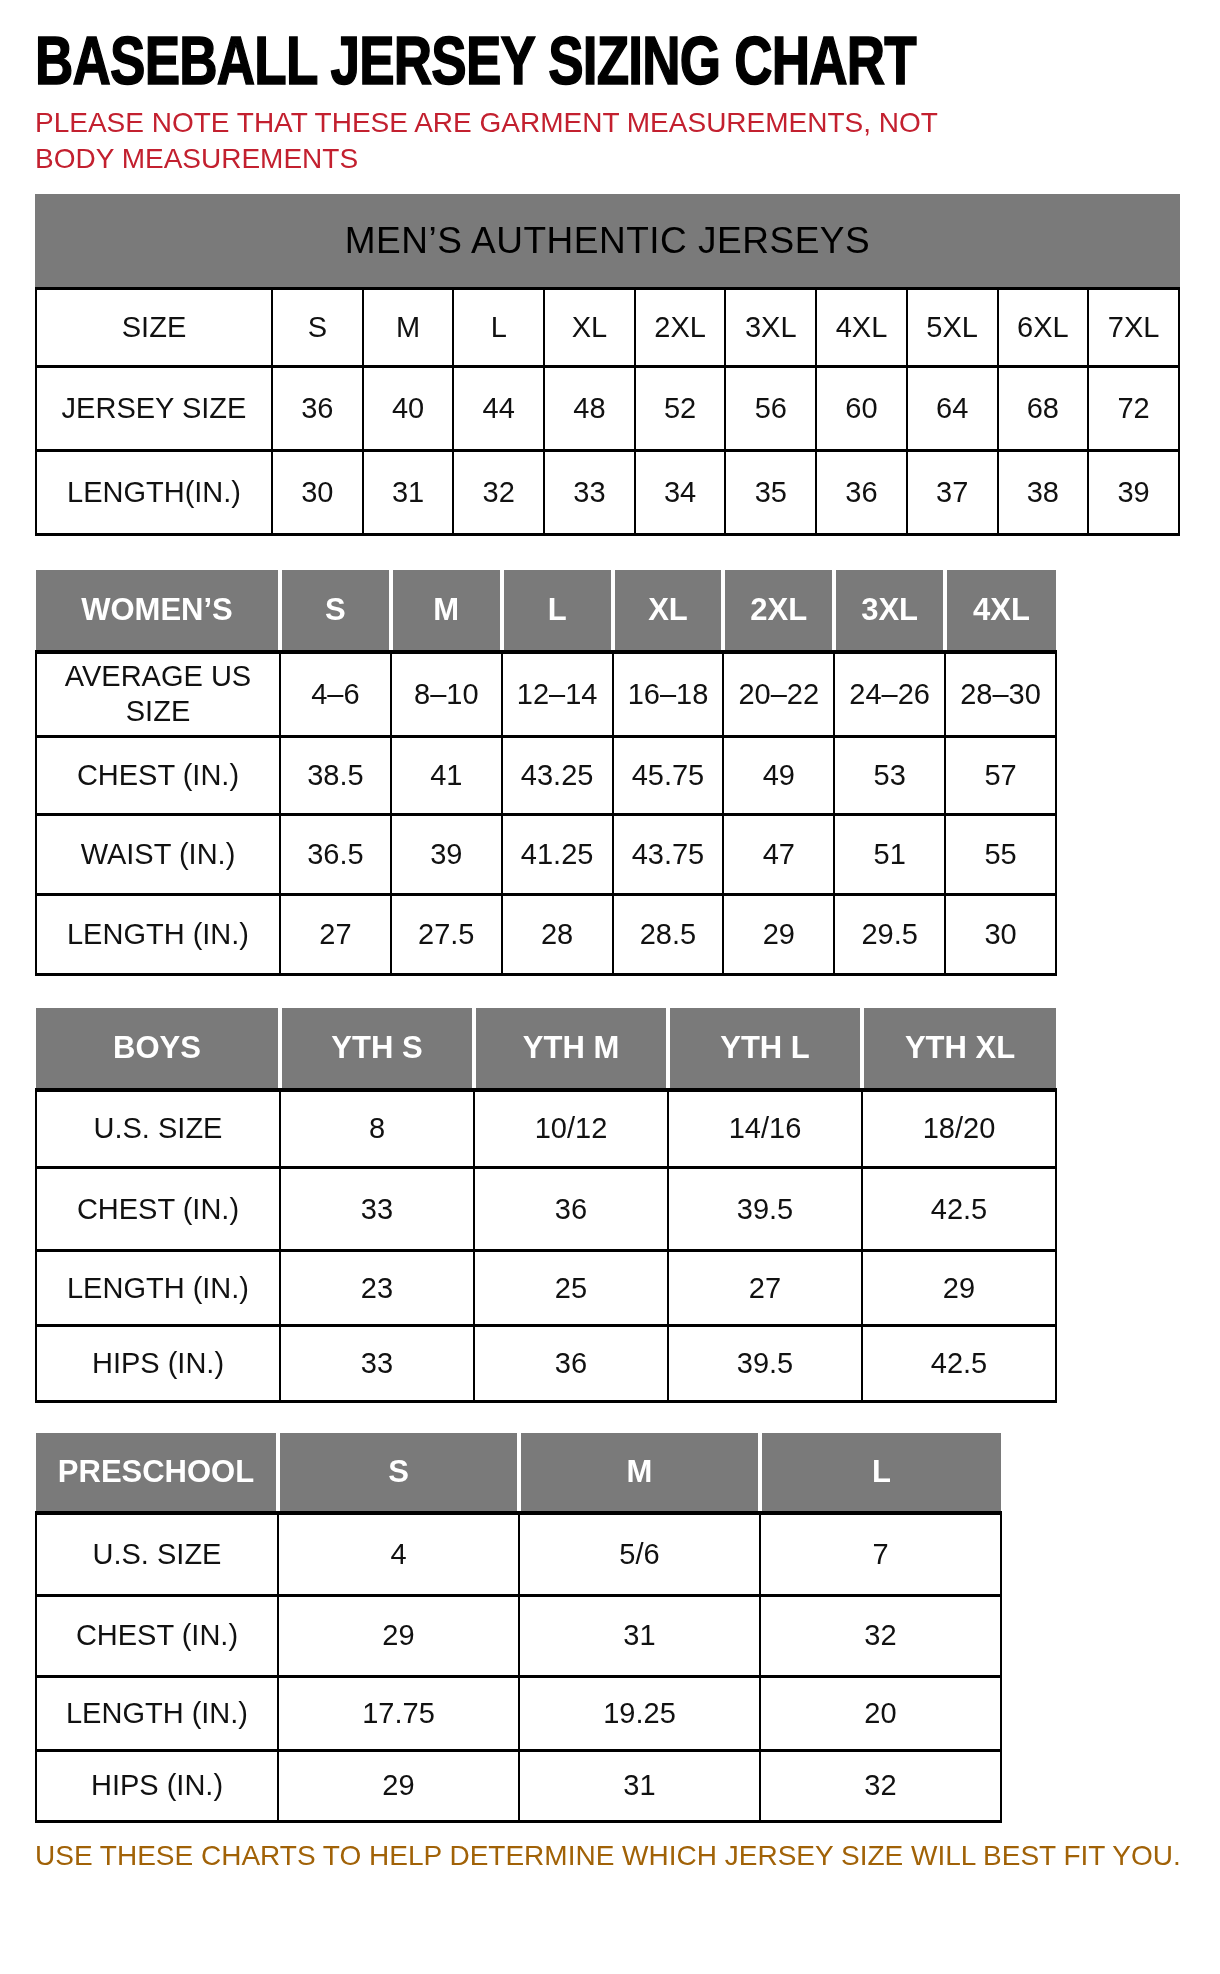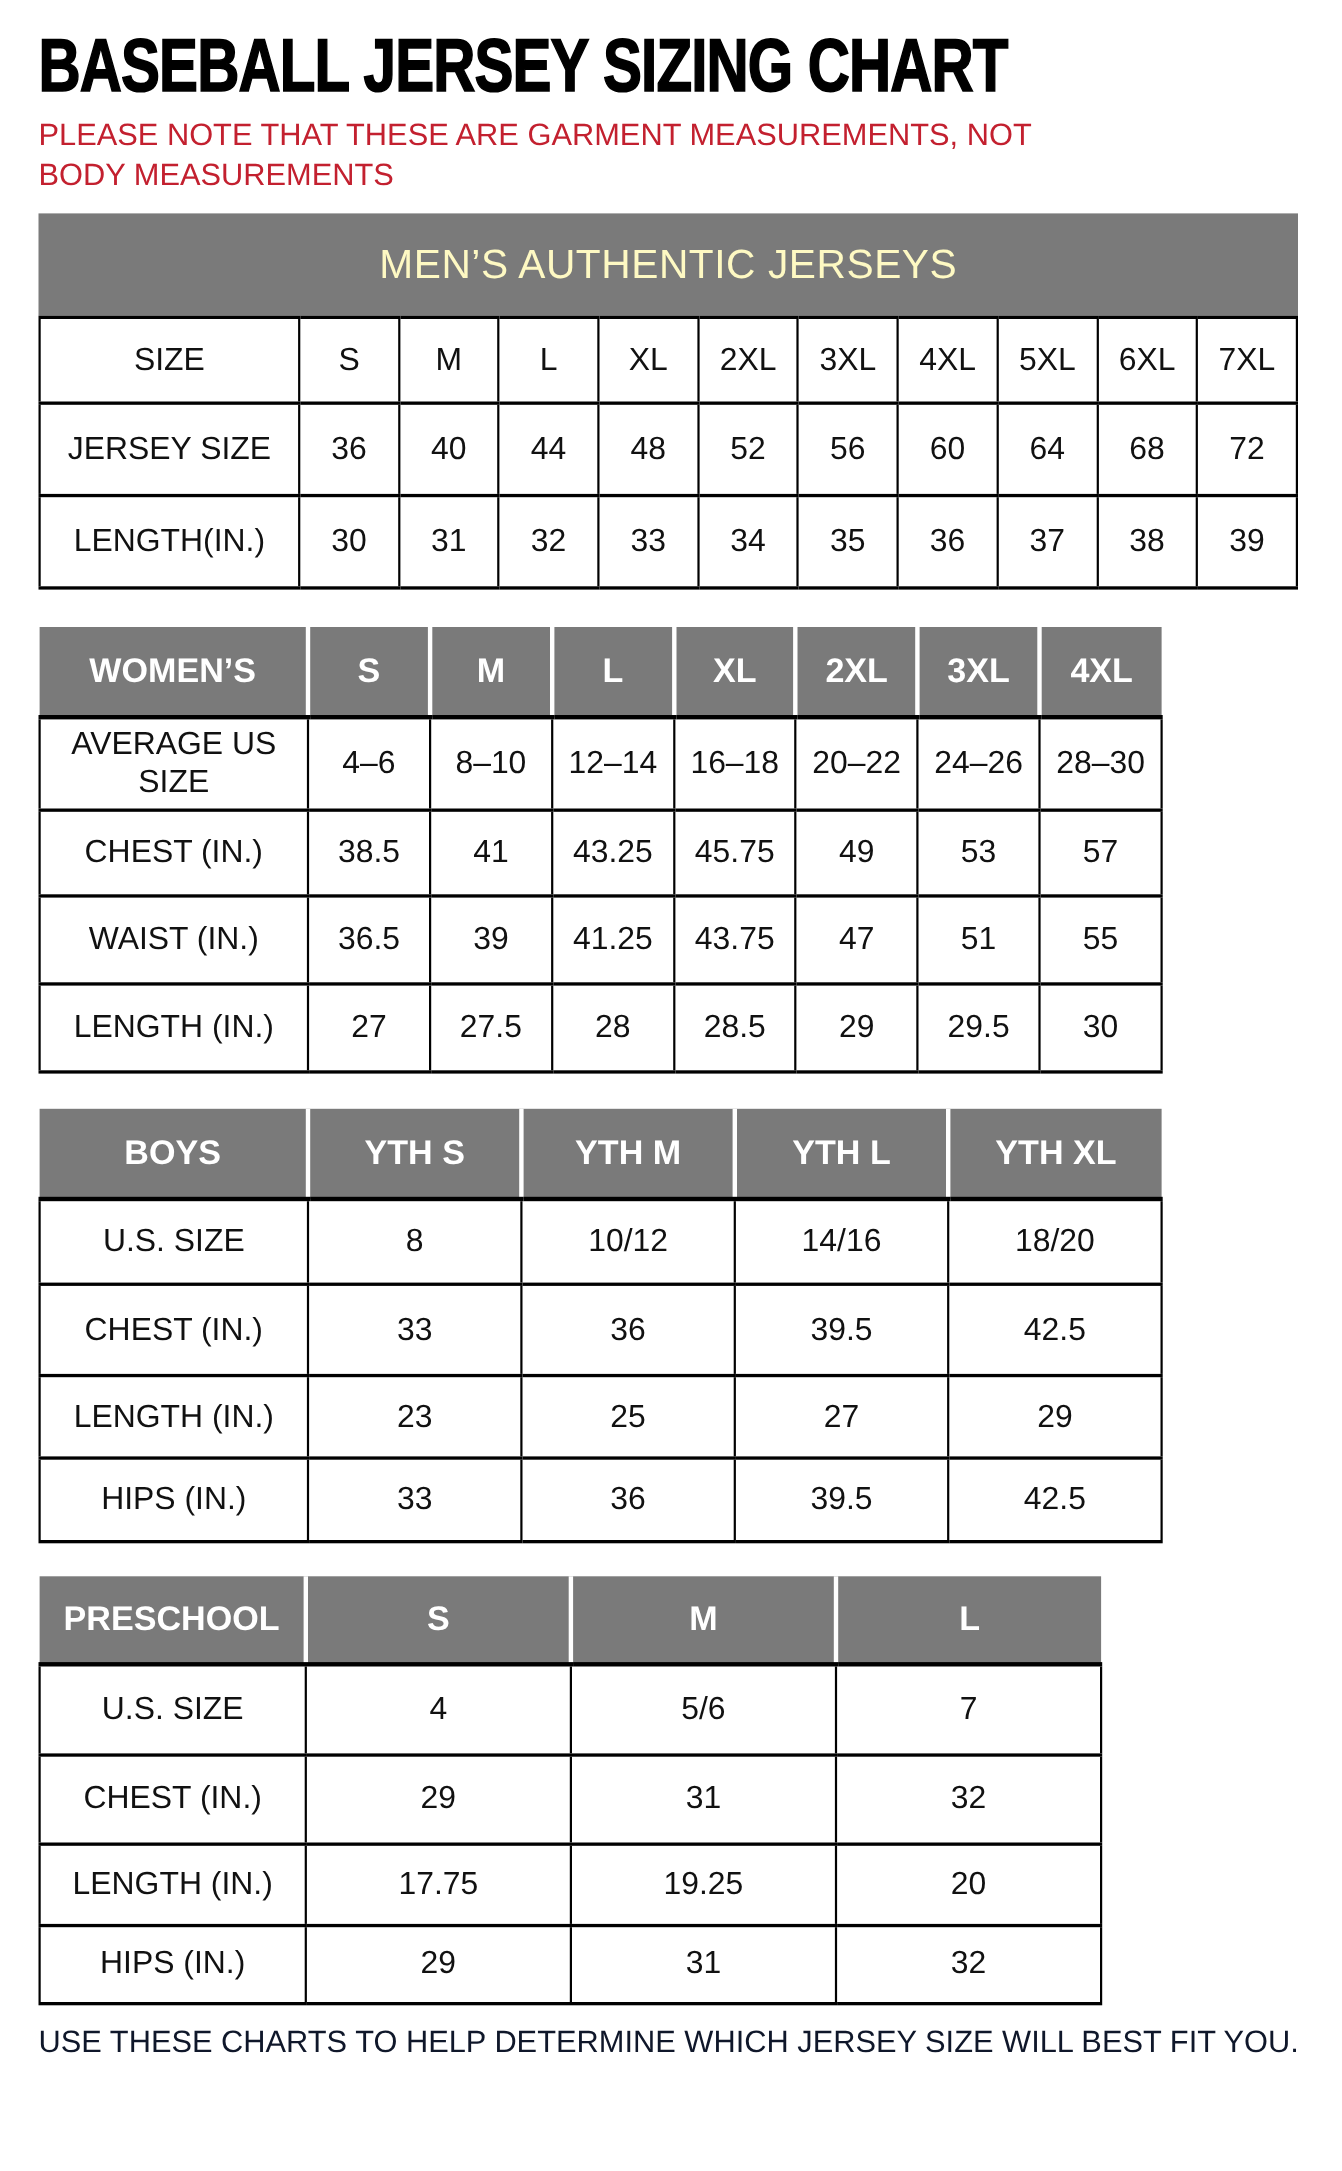--- a/index.html
+++ b/index.html
@@ -17,29 +17,29 @@
     font-size:68px; font-weight:700; letter-spacing:-1px; color:#000;
     -webkit-text-stroke:1.5px #000;
   }
 
   
   .note {
     margin:13px 0 0 0; max-width:930px;
     color:#c3202f; font-size:28px; line-height:36px; font-weight:400;
   }
   .footer {
-    margin:16px 0 0 0; color:#0f172a; font-size:28px; line-height:34px;
+    margin:16px 0 0 0; color:#a16207; font-size:28px; line-height:34px;
     white-space:nowrap;
   }
 
   
   .banner {
     width:1145px; height:93px; background:#7a7a7a;
     display:flex; align-items:center; justify-content:center;
-    color:#fef9c3; font-size:37px; letter-spacing:0.5px;
+    color:#000000; font-size:37px; letter-spacing:0.5px;
   }
   .sec-mens { margin-top:17px; }
   .sec-womens { margin-top:34px; }
   .sec-boys { margin-top:32px; }
   .sec-pre { margin-top:30px; }
 
   
   table.grid { border-collapse:collapse; table-layout:fixed; }
   table.mens-grid { width:1145px; }
   table.womens-grid, table.boys-grid { width:1022px; }

